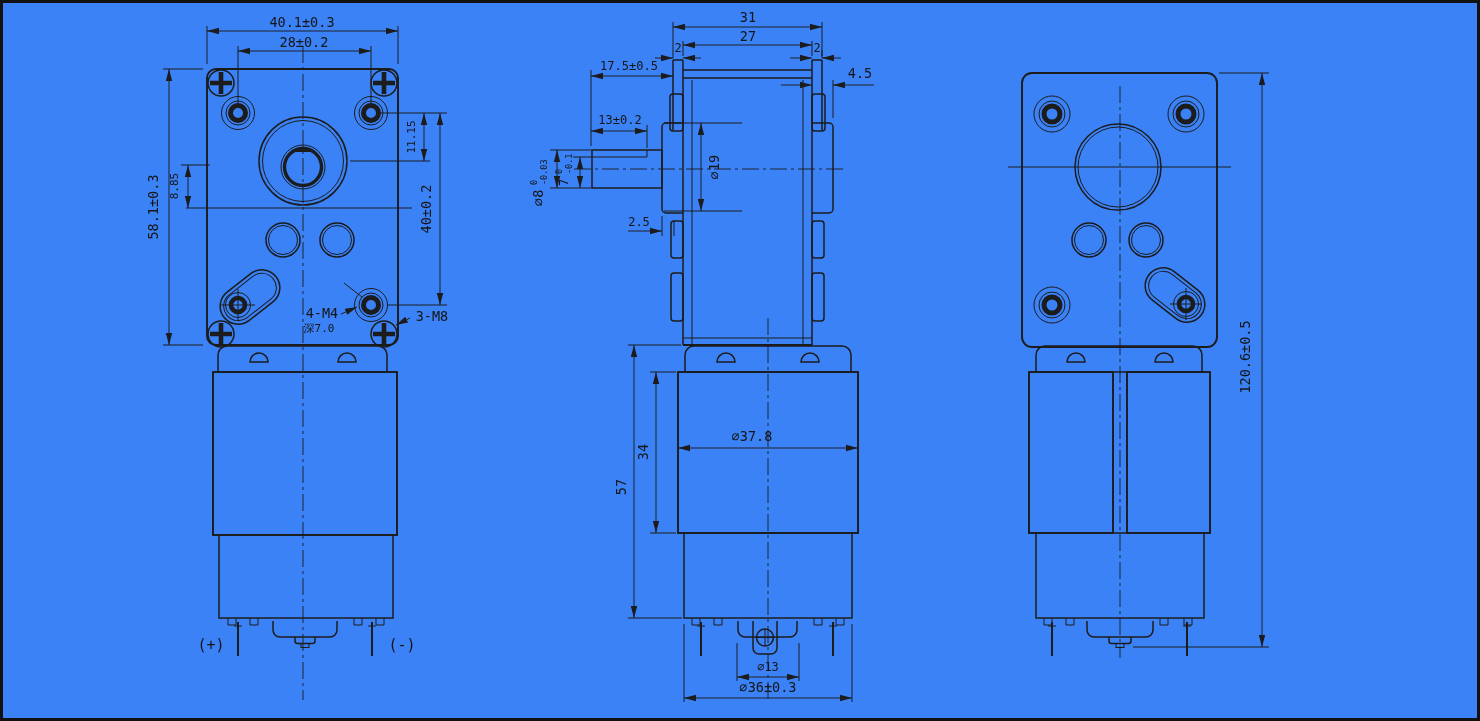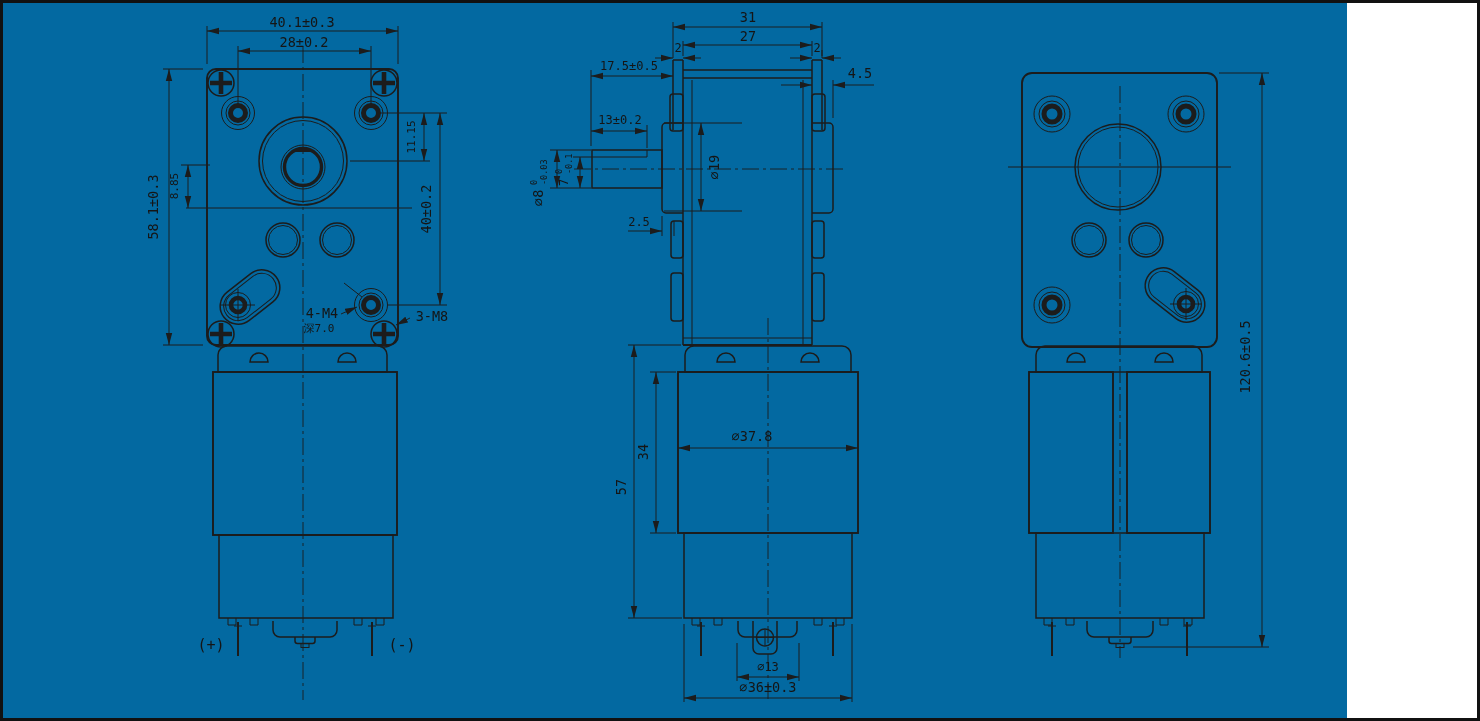--- a/index.html
+++ b/index.html
@@ -1,16 +1,16 @@
 <!DOCTYPE html>
 <html><head>
 <meta charset="utf-8">
 <style>
   html,body{margin:0;padding:0;background:#ffffff;}
-  .canvas{width:1347px;height:721px;position:relative;background:#0369a1;}
+  .canvas{width:1480px;height:721px;position:relative;background:#3b82f6;}
   svg{display:block;}
   svg text{font-family:"DejaVu Sans Mono","Liberation Mono",monospace;fill:#151515;text-anchor:middle;}
   .tx{font-size:13.5px;}
   .tx12{font-size:12px;}
   .tx11{font-size:11px;}
   .tx15{font-size:15px;}
   .tol{font-size:8.5px;text-anchor:start;}
   .o{stroke:#1c1c1c;fill:none;stroke-width:1.5;}
   .o2{stroke:#1c1c1c;fill:none;stroke-width:1.9;}
   .t{stroke:#1c1c1c;fill:none;stroke-width:1;}

